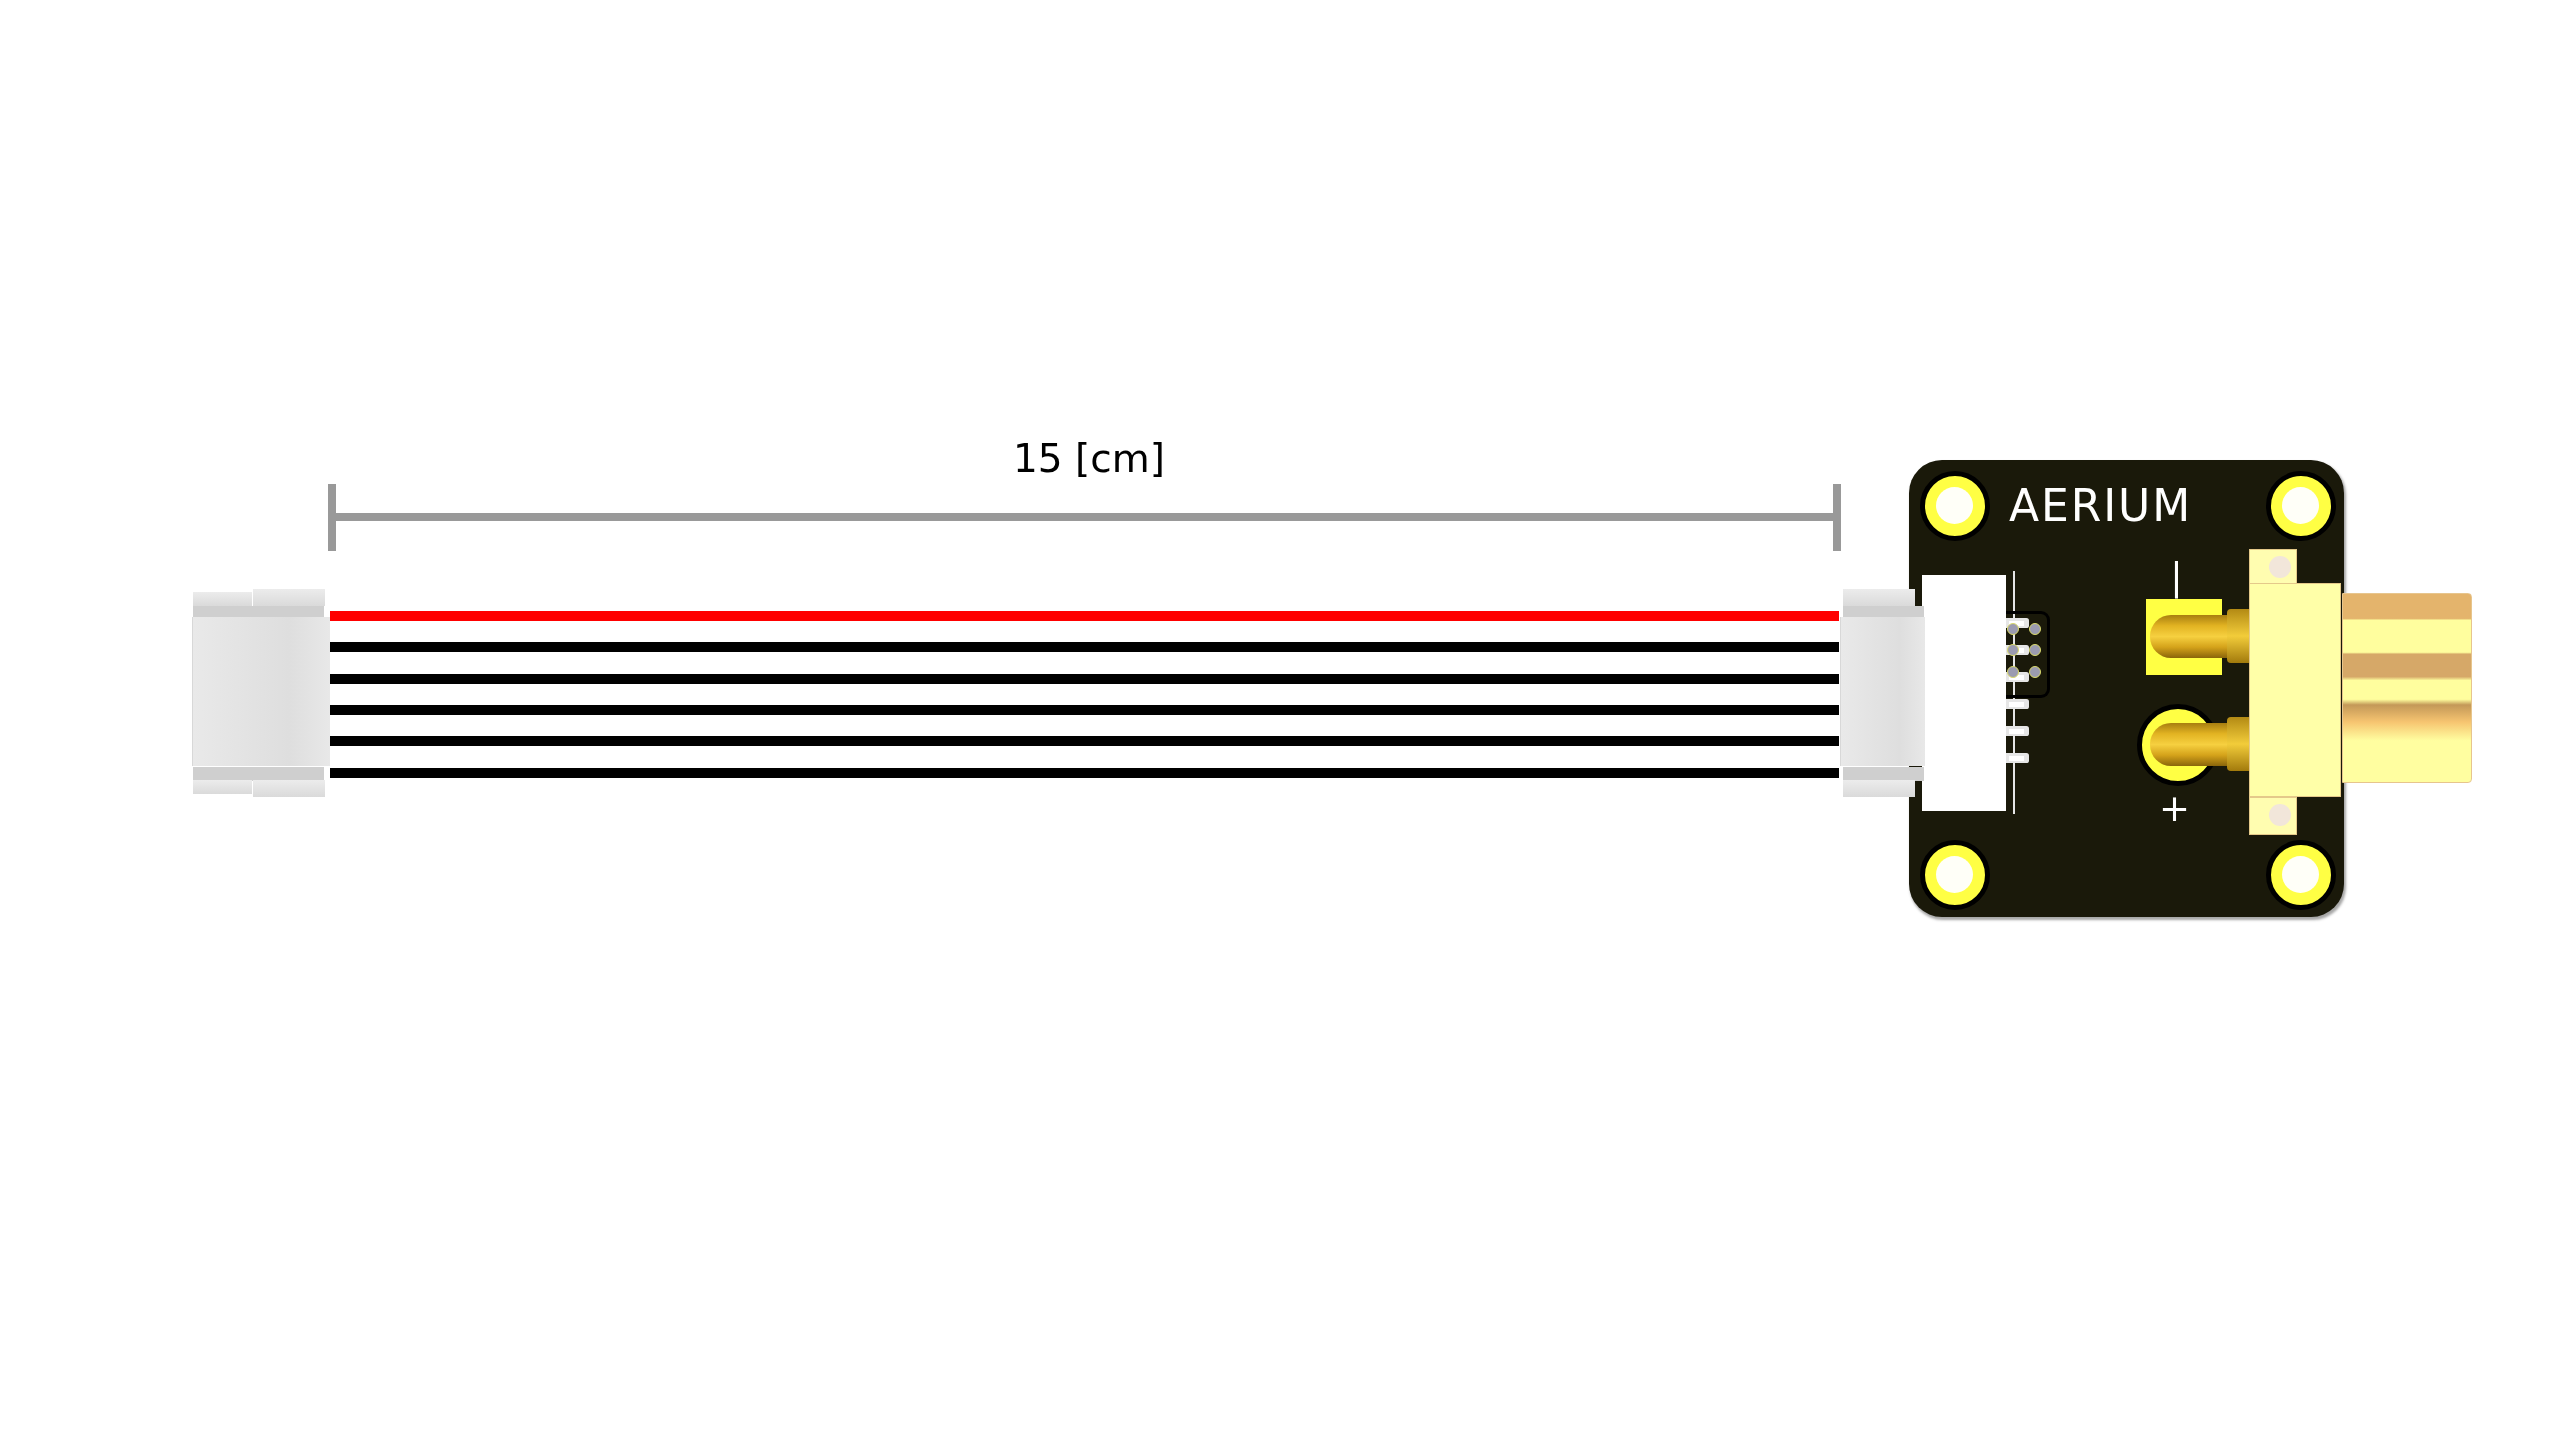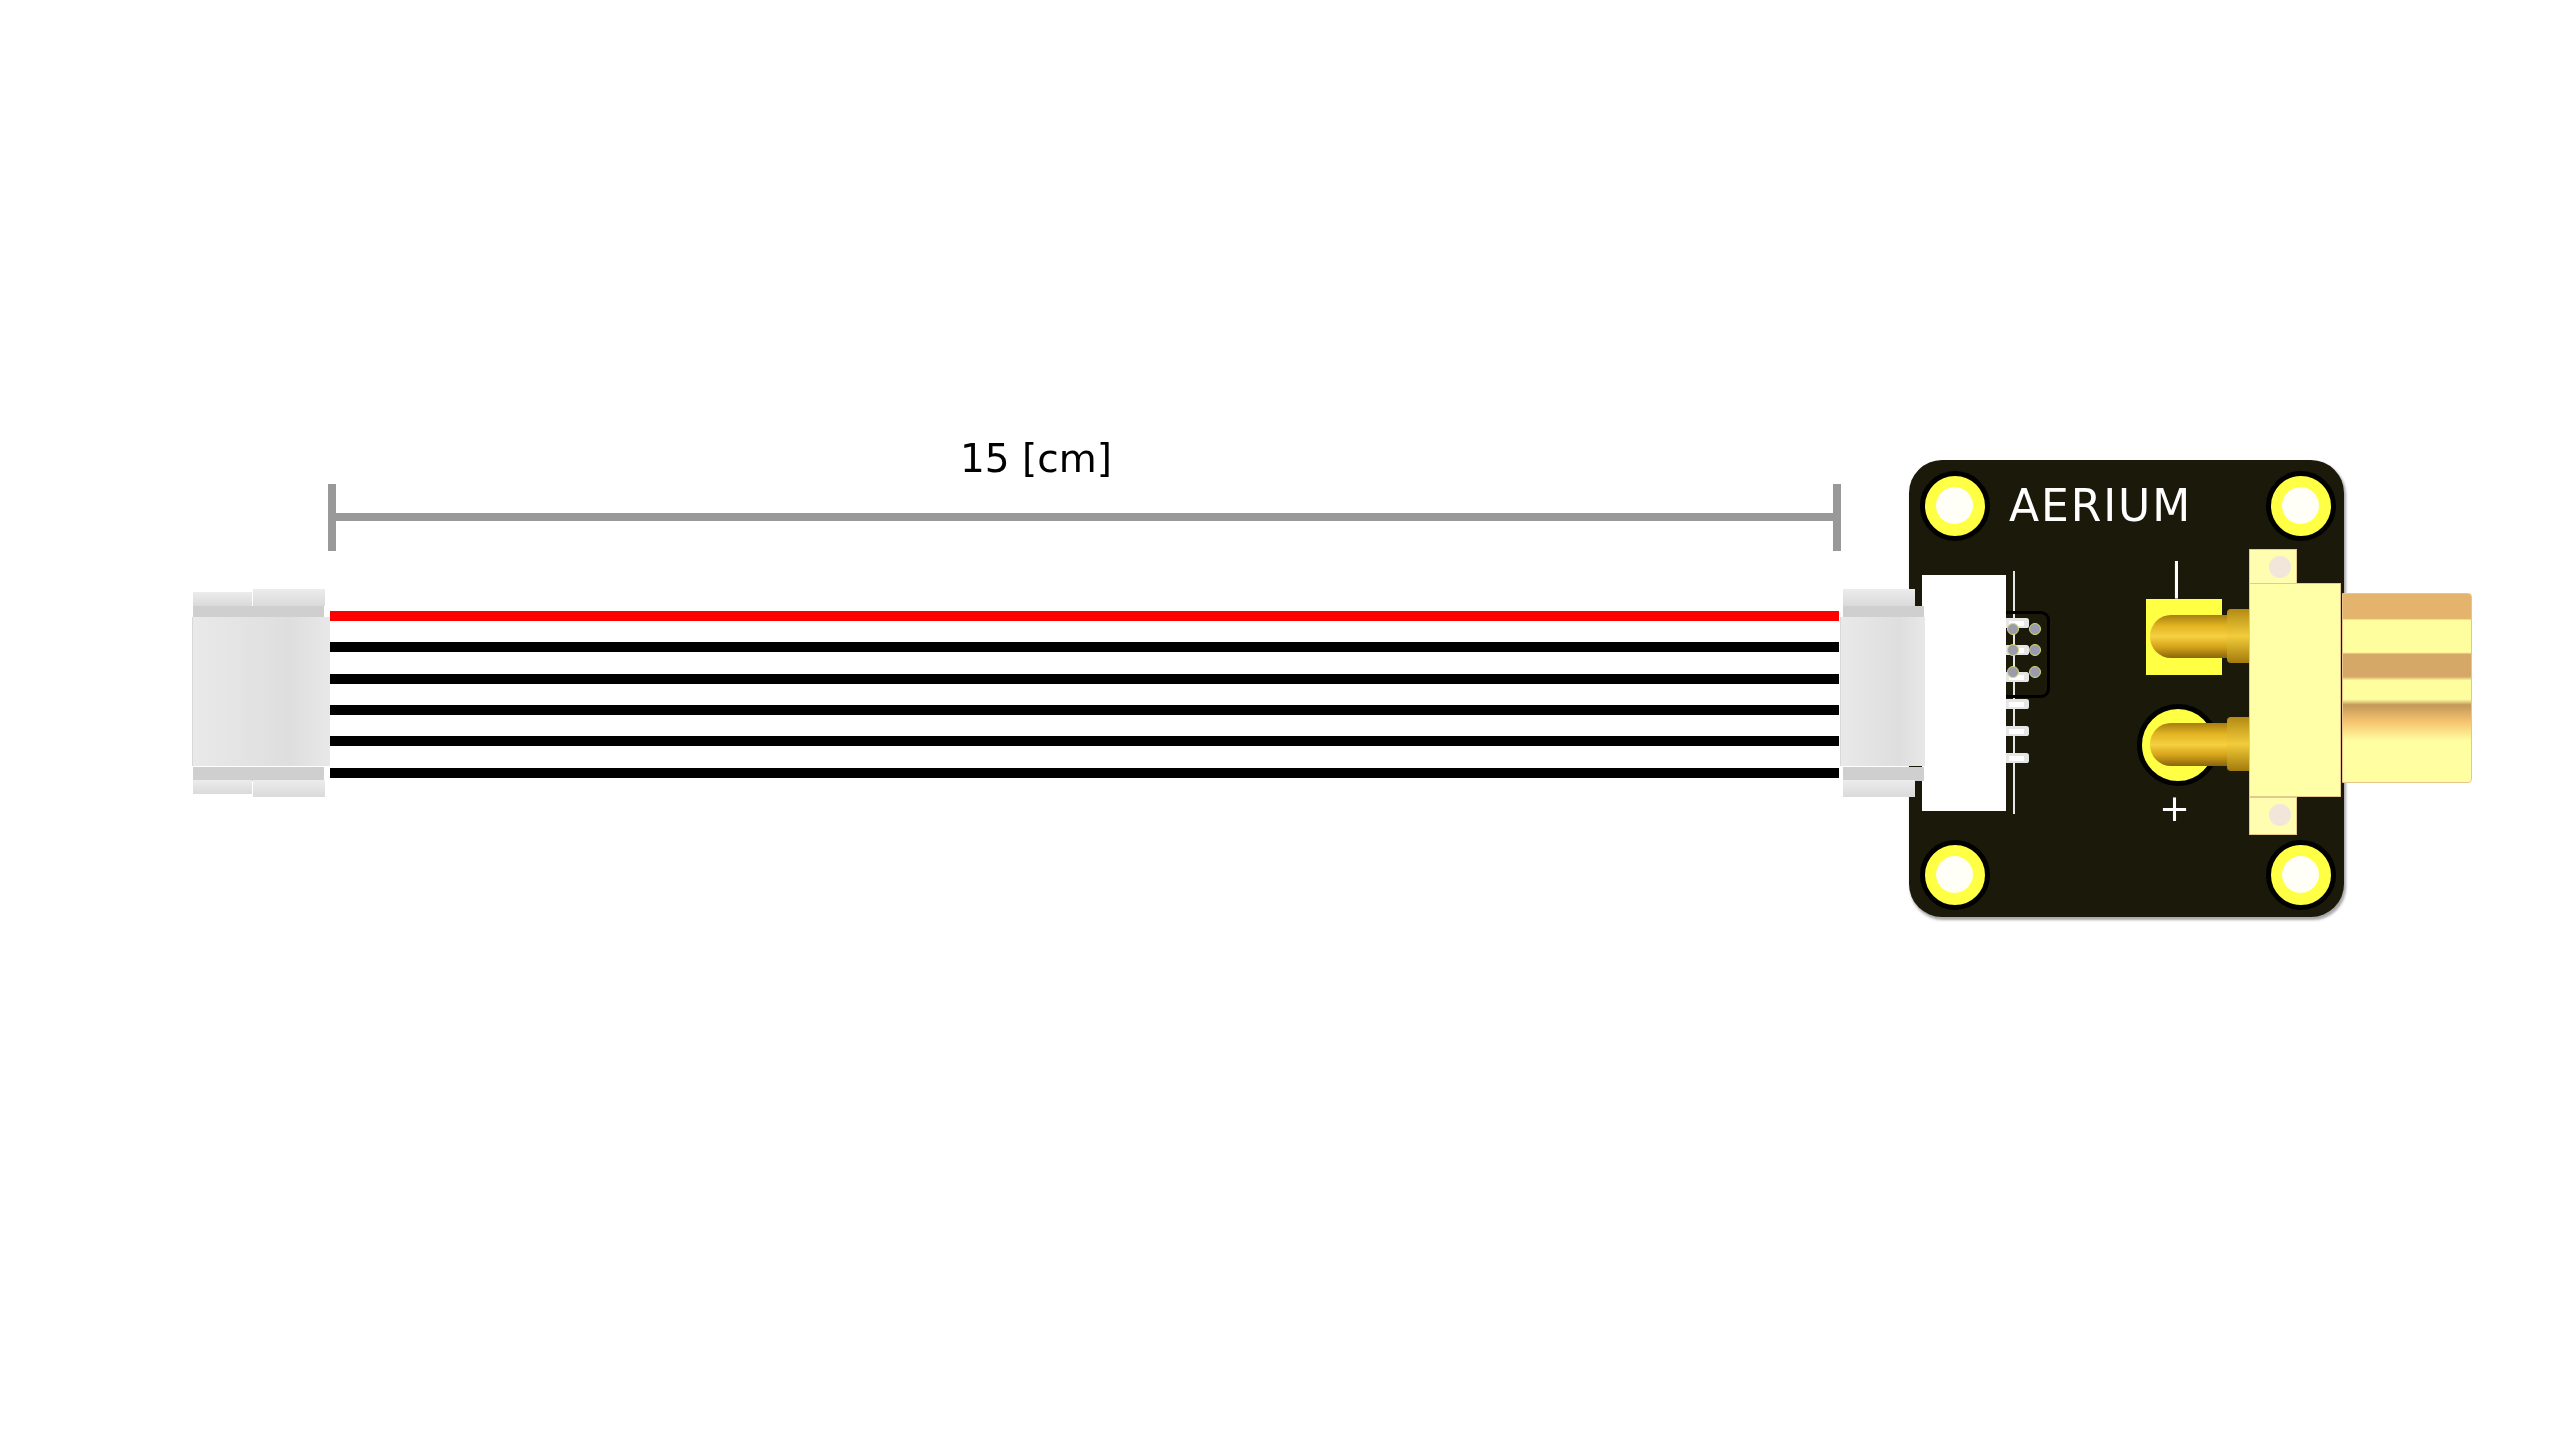--- a/index.html
+++ b/index.html
@@ -1,19 +1,19 @@
 <!DOCTYPE html>
 <html style="font-size:10.3px"><head>
 <meta charset="utf-8">
 <style>
   html, body { margin: 0; padding: 0; }
   body { width: 2576px; height: 1449px; background: #ffffff; position: relative; overflow: hidden; font-family: "Liberation Sans", sans-serif; }
   .abs { position: absolute; }
   
-  .dim-label { left: 960px; top: 433px; width: 258px; font-family: "DejaVu Sans", sans-serif; font-size: 39px; color: #000; line-height: 52px; }
+  .dim-label { left: 960px; top: 433px; width: 258px; text-align: center; font-family: "DejaVu Sans", sans-serif; font-size: 39px; color: #000; line-height: 52px; }
   .dim-line { left: 332px; top: 513px; width: 1506px; height: 7.7px; background: #999999; }
   .dim-tick { top: 484px; width: 7.7px; height: 67px; background: #999999; }
   
   .wire { left: 330px; width: 1509px; height: 9.7px; background: #000; }
   .conn-body { background: linear-gradient(90deg, #e9e9e9 0%, #dedede 70%, #e8e8e8 100%); border-left: 1.3px solid #d8d8d8; }
   .conn-rail { background: #cfcfcf; }
   .conn-cap { background: linear-gradient(180deg, #ececec, #dadada); }
   
   .pcb { left: 1909px; top: 460px; width: 435px; height: 457px; background: #1a190a; border-radius: 33px; box-shadow: 1.9px 2.6px 2.6px rgba(0,0,0,0.35); }
   .hole { width: 70px; height: 70px; border-radius: 50%; background: #ffff44; border: 5.2px solid #000; box-sizing: border-box; }

